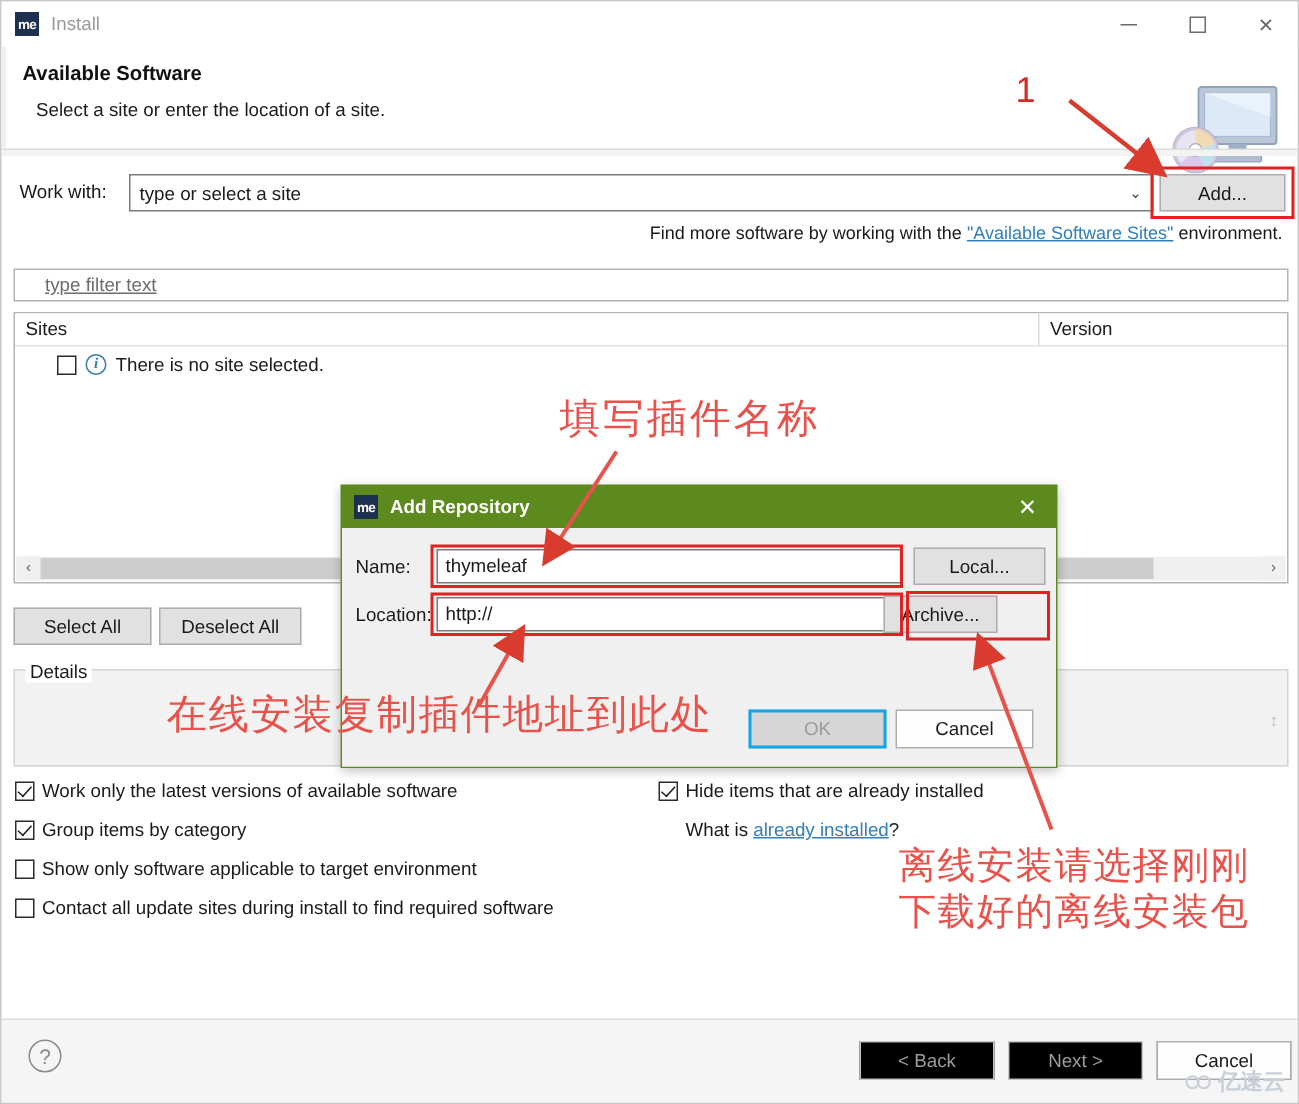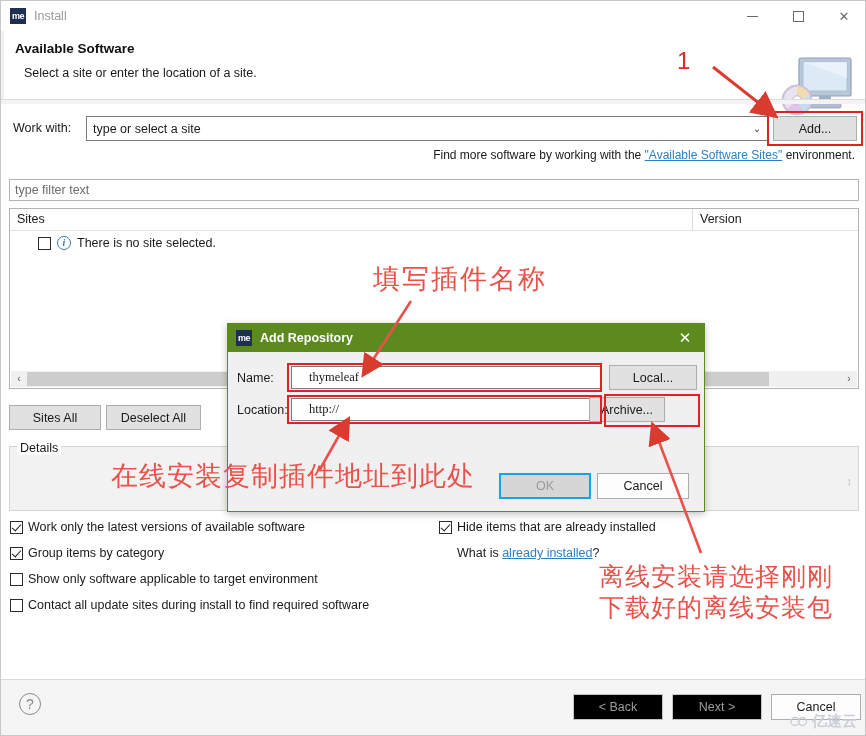--- a/index.html
+++ b/index.html
@@ -97,21 +97,21 @@
     position: absolute; right: 10px; top: 147px;
     font-size: 12px; color: #1a1a1a; text-align: right;
   }
   .findmore a { color: #2f7fbf; text-decoration: underline; }
 
   
   .filter {
     position: absolute; left: 8px; top: 178px; width: 850px; height: 22px;
     border: 1px solid #b4b4b4; background: #ffffff;
     font-size: 12.5px; color: #6c6c6c;
-    padding-left: 5px; line-height: 20px;
+    padding-left: 20px; line-height: 20px; text-decoration: underline;
   }
 
   
   .tree {
     position: absolute; left: 8px; top: 207px; width: 850px; height: 181px;
     border: 1px solid #b4b4b4; background: #ffffff;
   }
   .tree-head {
     position: absolute; left: 0; top: 0; width: 848px; height: 22px;
     border-bottom: 1px solid #e2e2e2; background: #ffffff;
@@ -251,21 +251,21 @@
     color: #ffffff; font-size: 15px;
   }
   .dlg-body { position: absolute; left: 0; top: 28px; width: 476px; height: 159px; background: #f0f0f0; }
   .dlg-row-label {
     position: absolute; font-size: 12.5px; color: #1a1a1a;
   }
   #lbl-name { left: 9px; top: 47px; }
   #lbl-location { left: 9px; top: 79px; }
   .dlg-input {
     position: absolute; height: 23px; border: 1px solid #7a7a7a; background: #ffffff;
-    font-size: 12.5px; color: #1a1a1a; padding-left: 17px; line-height: 21px; font-family: Liberation Serif, serif;
+    font-size: 12.5px; color: #1a1a1a; padding-left: 5px; line-height: 21px;
   }
   #in-name { left: 63px; top: 42px; width: 310px; }
   #in-location { left: 63px; top: 74px; width: 373px; }
   .dlg-btn {
     position: absolute; height: 25px; background: #e1e1e1; border: 1px solid #adadad;
     font-size: 12.5px; color: #1a1a1a;
     display: flex; align-items: center; justify-content: center;
   }
   #btn-local { left: 381px; top: 41px; width: 88px; }
   #btn-archive { left: 361px; top: 73px; width: 76px; }
@@ -360,21 +360,21 @@
       <span>There is no site selected.</span>
     </div>
     <div class="hscroll">
       <div class="hs-arrow">‹</div>
       <div class="hs-thumb" style="width:742px"></div>
       <div style="flex:1"></div>
       <div class="hs-arrow">›</div>
     </div>
   </div>
 
-  <div class="sel-btn" id="btn-select-all">Sites All</div>
+  <div class="sel-btn" id="btn-select-all">Select All</div>
   <div class="sel-btn" id="btn-deselect-all">Deselect All</div>
 
   <div class="details-group">
     <div class="details-spin">↕</div>
   </div>
   <div class="details-label">Details</div>
 
   <div class="opt" id="opt0">
     <span class="cbx checked"></span>
     <span>Work only the latest versions of available software</span>

